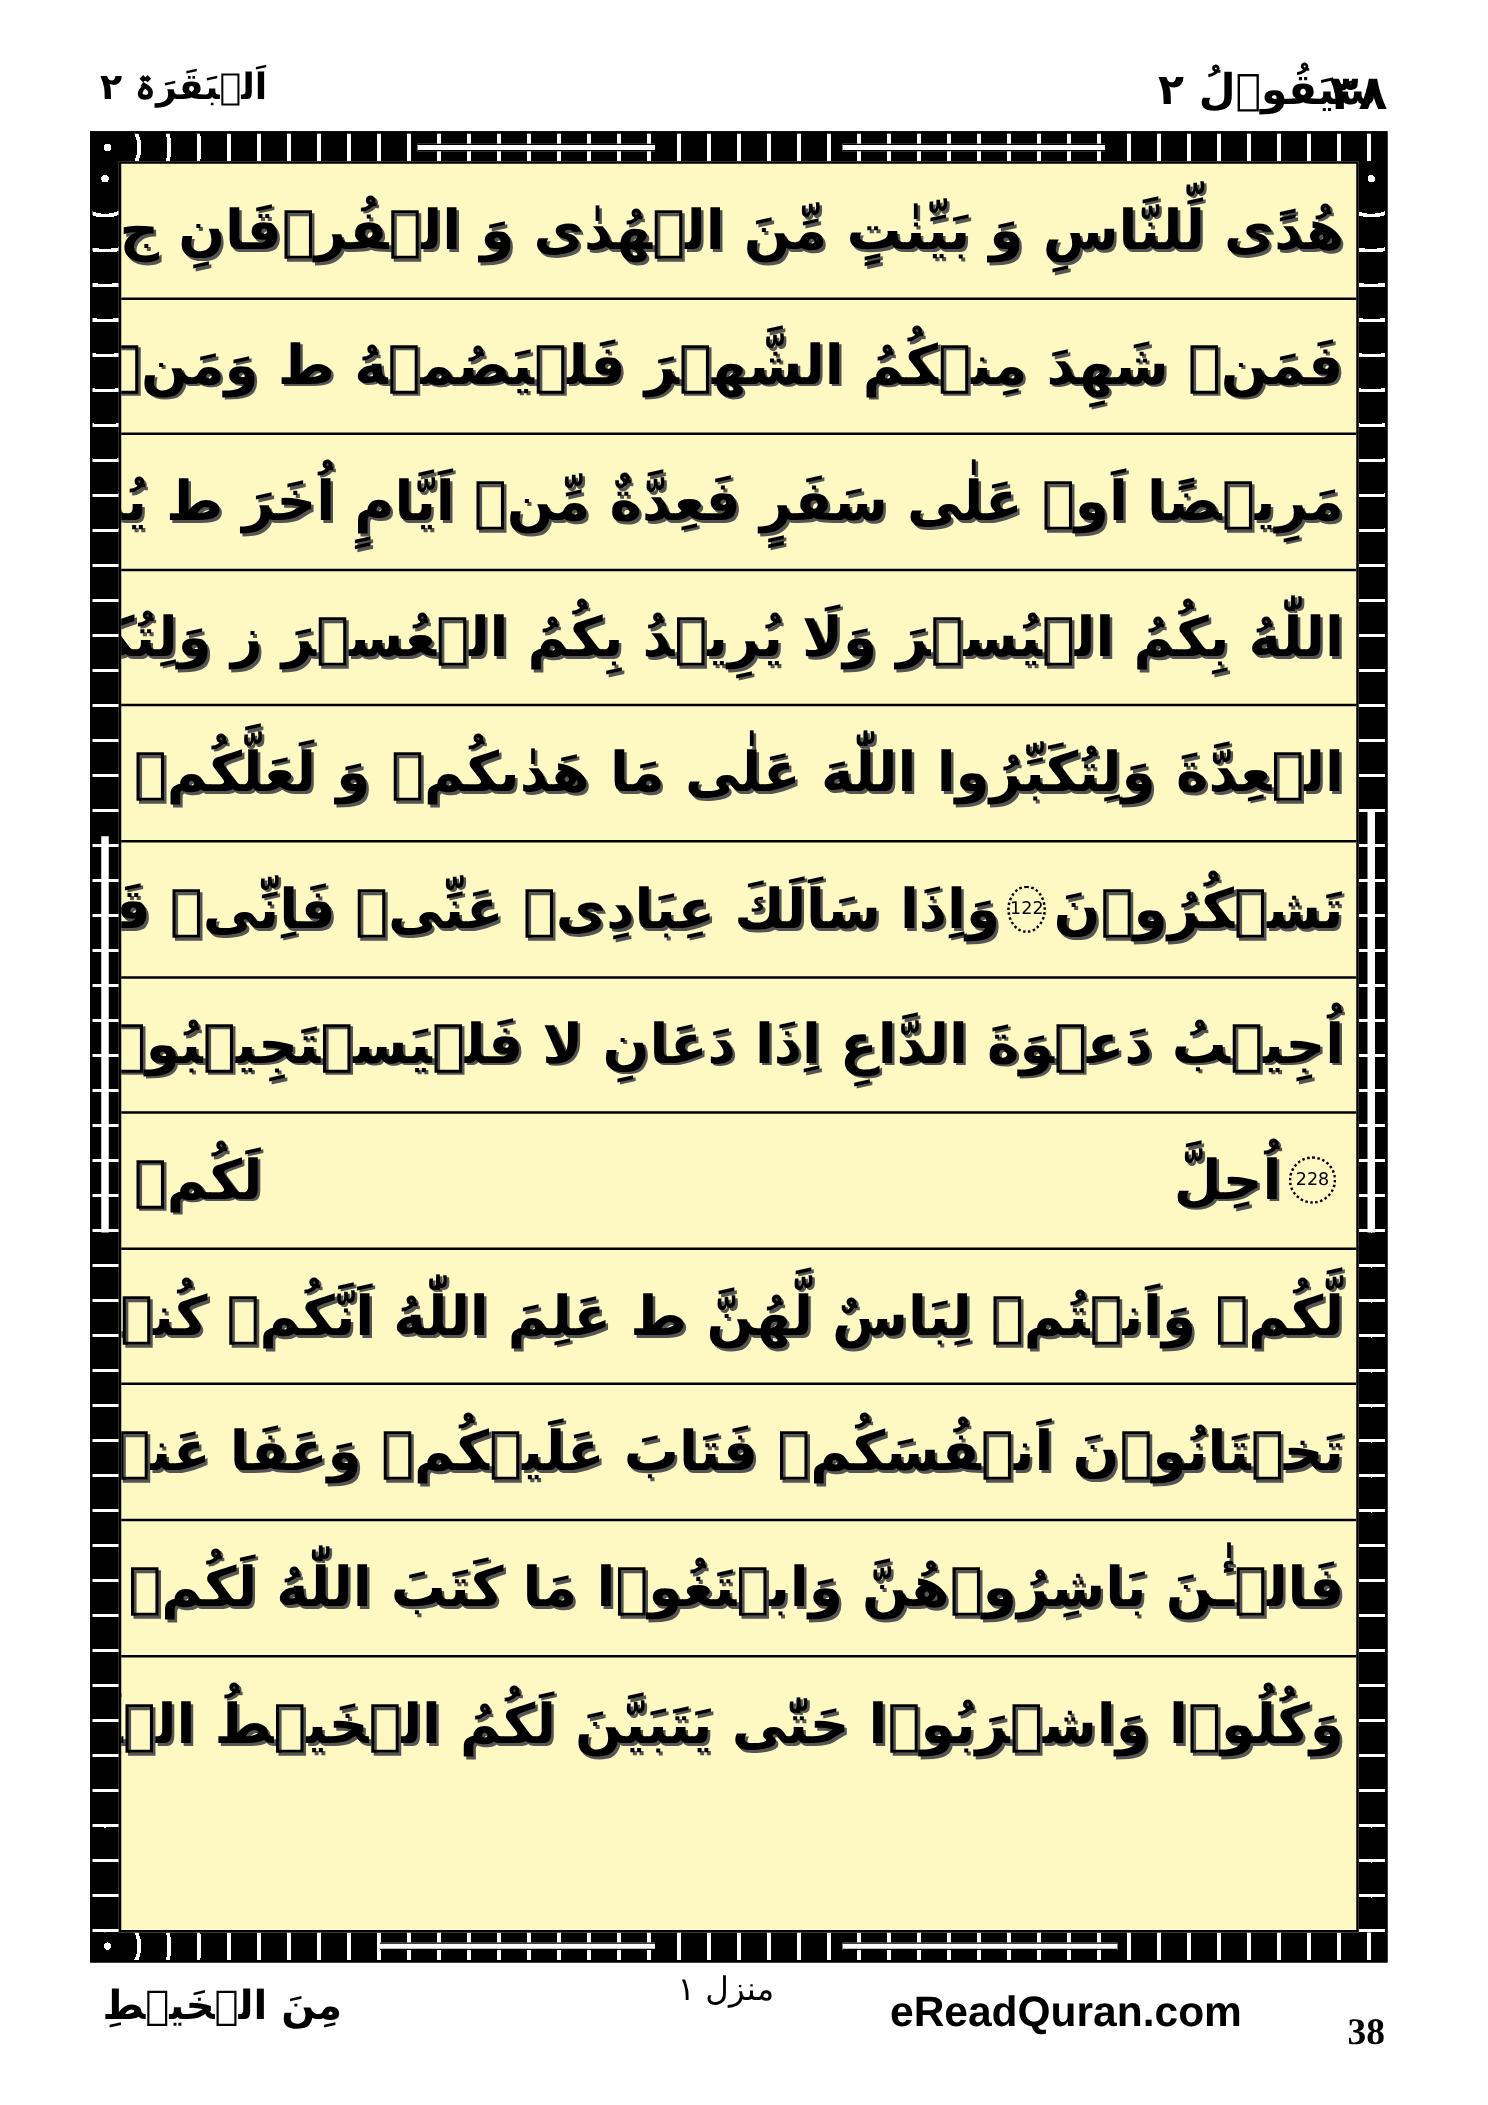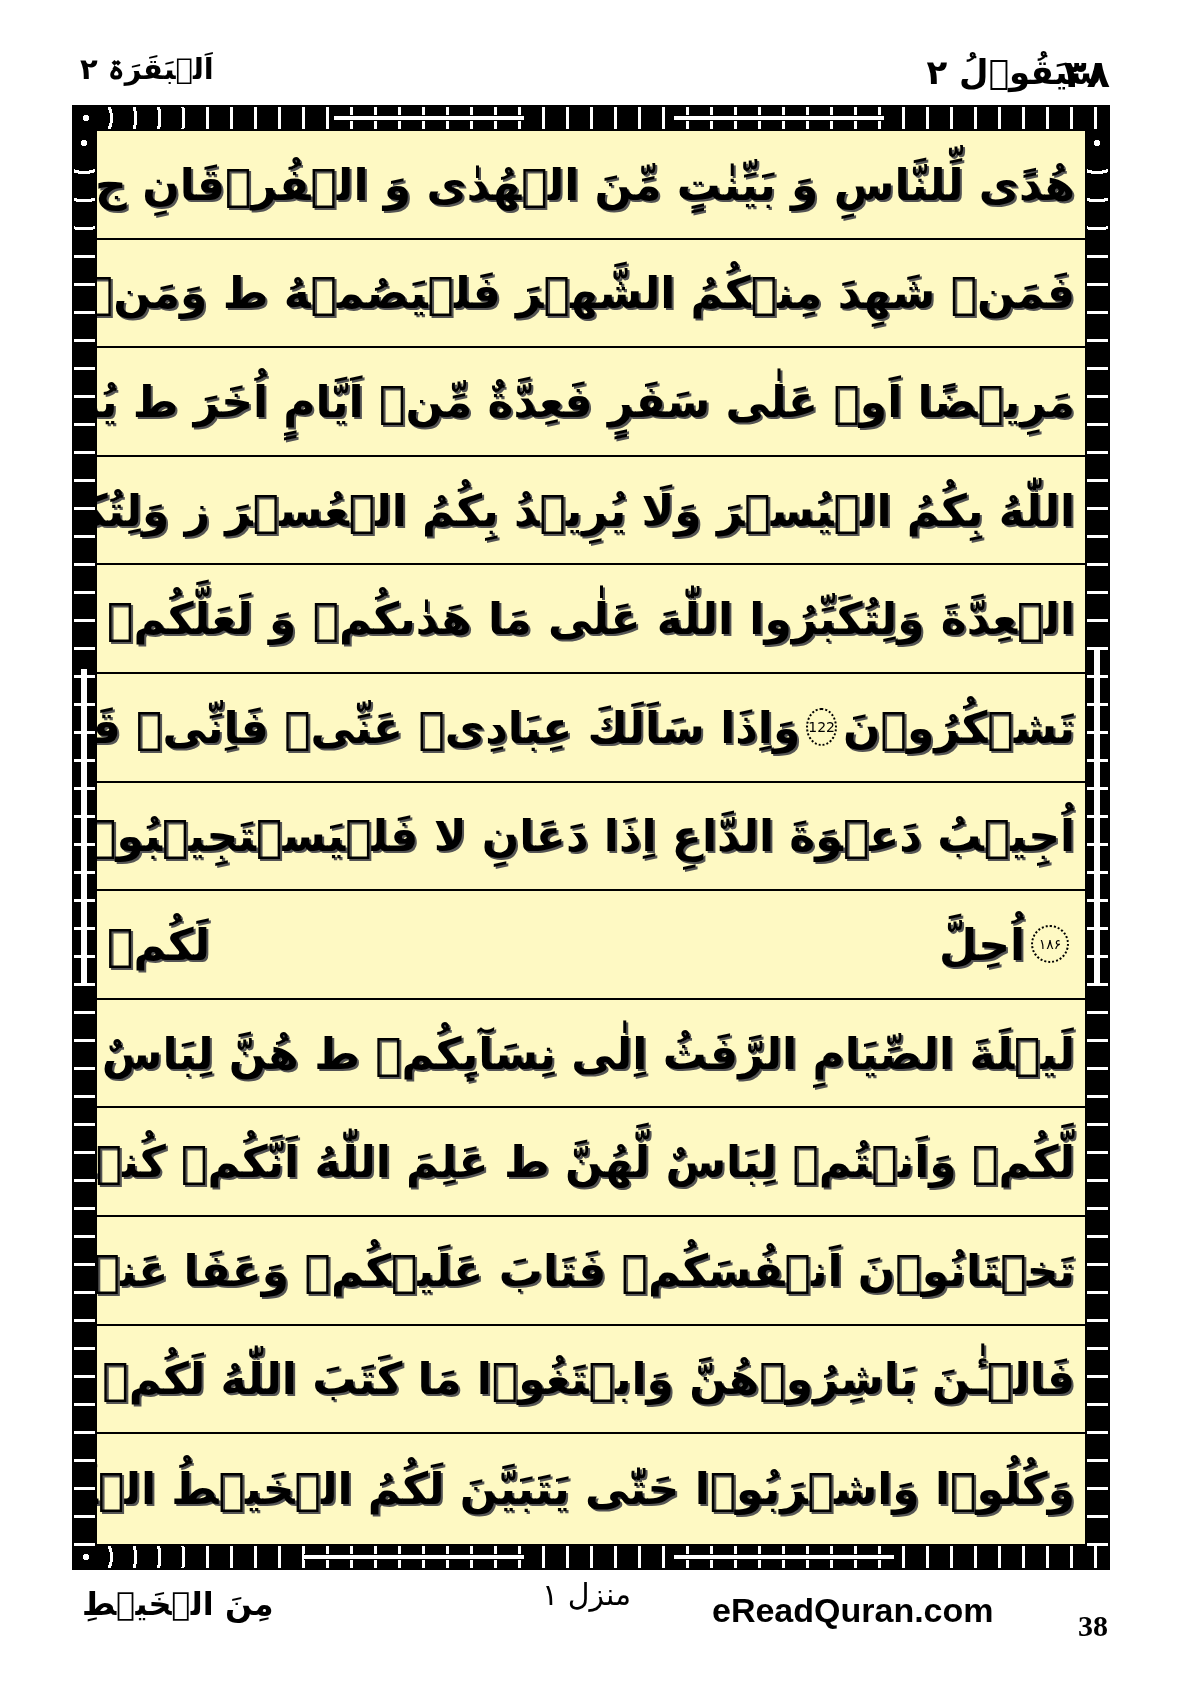--- a/index.html
+++ b/index.html
@@ -53,21 +53,21 @@
   .line:last-child { border-bottom: none; }
   .line .txt { flex: 1; text-align: justify; text-align-last: justify; }
   .ayah-marker {
     display: inline-block; width: 38px; height: 38px; border-radius: 50%;
     border: 2px dotted #000; font-size: 14px; line-height: 34px; text-align: center;
     text-shadow: none; font-weight: normal; margin: 0 6px; vertical-align: middle;
   }
 
   .footer { position: absolute; top: 1585px; left: 72px; width: 1038px; height: 50px; }
   .footer .catch { position: absolute; left: 10px; top: 0; font-size: 32px; font-weight: bold; direction: rtl; }
-  .footer .manzil { position: absolute; left: 470px; top: -8px; font-size: 30px; direction: rtl; }
+  .footer .manzil { position: absolute; left: 470px; top: -8px; font-size: 26px; direction: rtl; }
   .footer .site { position: absolute; left: 640px; top: 6px; font-family: "Liberation Sans", sans-serif; font-size: 34px; font-weight: bold; }
   .footer .pnum { position: absolute; right: 2px; top: 24px; font-family: "Liberation Serif", serif; font-size: 30px; font-weight: bold; }
 </style>
 </head>
 <body>
 
 <div class="header">
   <div class="hl">اَلۡبَقَرَۃ ۲</div>
   <div class="hc">۳۸</div>
   <div class="hr">سَيَقُوۡلُ ۲</div>
@@ -107,26 +107,23 @@
       </div>
     <div class="line">
       <span>تَشۡكُرُوۡنَ</span>
       <span class="ayah-marker">122</span>
       <span class="txt">وَاِذَا سَاَلَكَ عِبَادِىۡ عَنِّىۡ فَاِنِّىۡ قَرِيۡبٌ ط</span>
     </div>
     <div class="line">
         <span class="txt">اُجِيۡبُ دَعۡوَةَ الدَّاعِ اِذَا دَعَانِ لا فَلۡيَسۡتَجِيۡبُوۡا لِىۡ</span>
       </div>
     <div class="line">
-      <span class="ayah-marker">۱۸۶</span>
+      <span class="ayah-marker">228</span>
       <span class="txt">اُحِلَّ لَكُمۡ</span>
     </div>
-    <div class="line">
-        <span class="txt">لَيۡلَةَ الصِّيَامِ الرَّفَثُ اِلٰى نِسَآٮِٕكُمۡ ط هُنَّ لِبَاسٌ</span>
-      </div>
     <div class="line">
         <span class="txt">لَّكُمۡ وَاَنۡتُمۡ لِبَاسٌ لَّهُنَّ ط عَلِمَ اللّٰهُ اَنَّكُمۡ كُنۡتُمۡ</span>
       </div>
     <div class="line">
         <span class="txt">تَخۡتَانُوۡنَ اَنۡفُسَكُمۡ فَتَابَ عَلَيۡكُمۡ وَعَفَا عَنۡكُمۡ ج</span>
       </div>
     <div class="line">
         <span class="txt">فَالۡـٰٔنَ بَاشِرُوۡهُنَّ وَابۡتَغُوۡا مَا كَتَبَ اللّٰهُ لَكُمۡ ص</span>
       </div>
     <div class="line">

